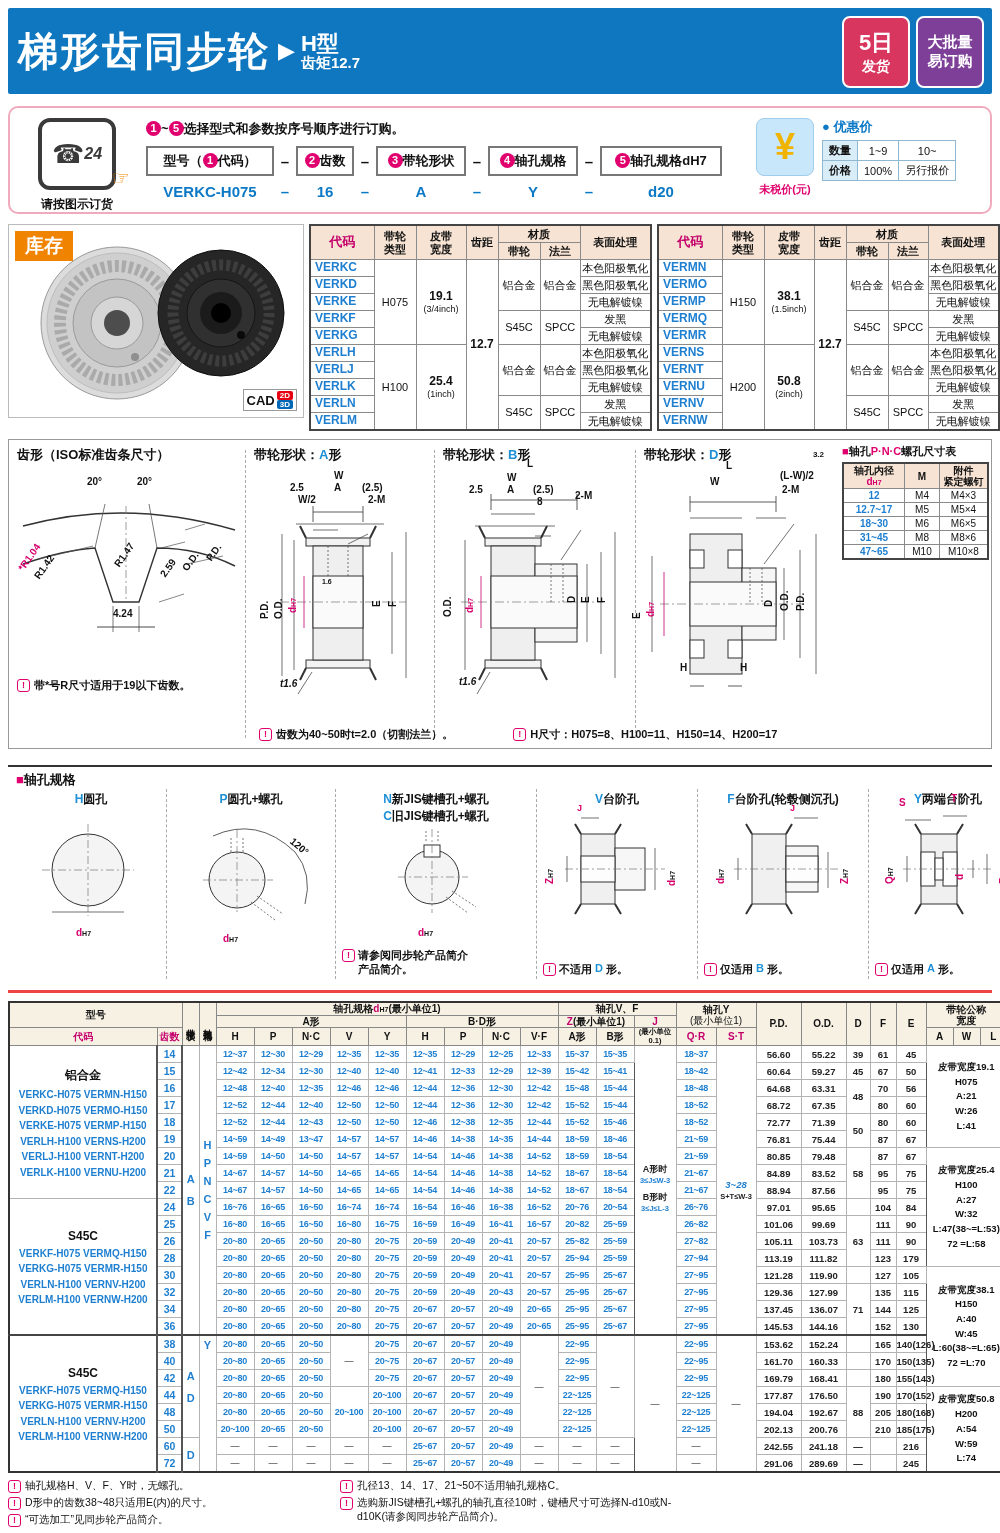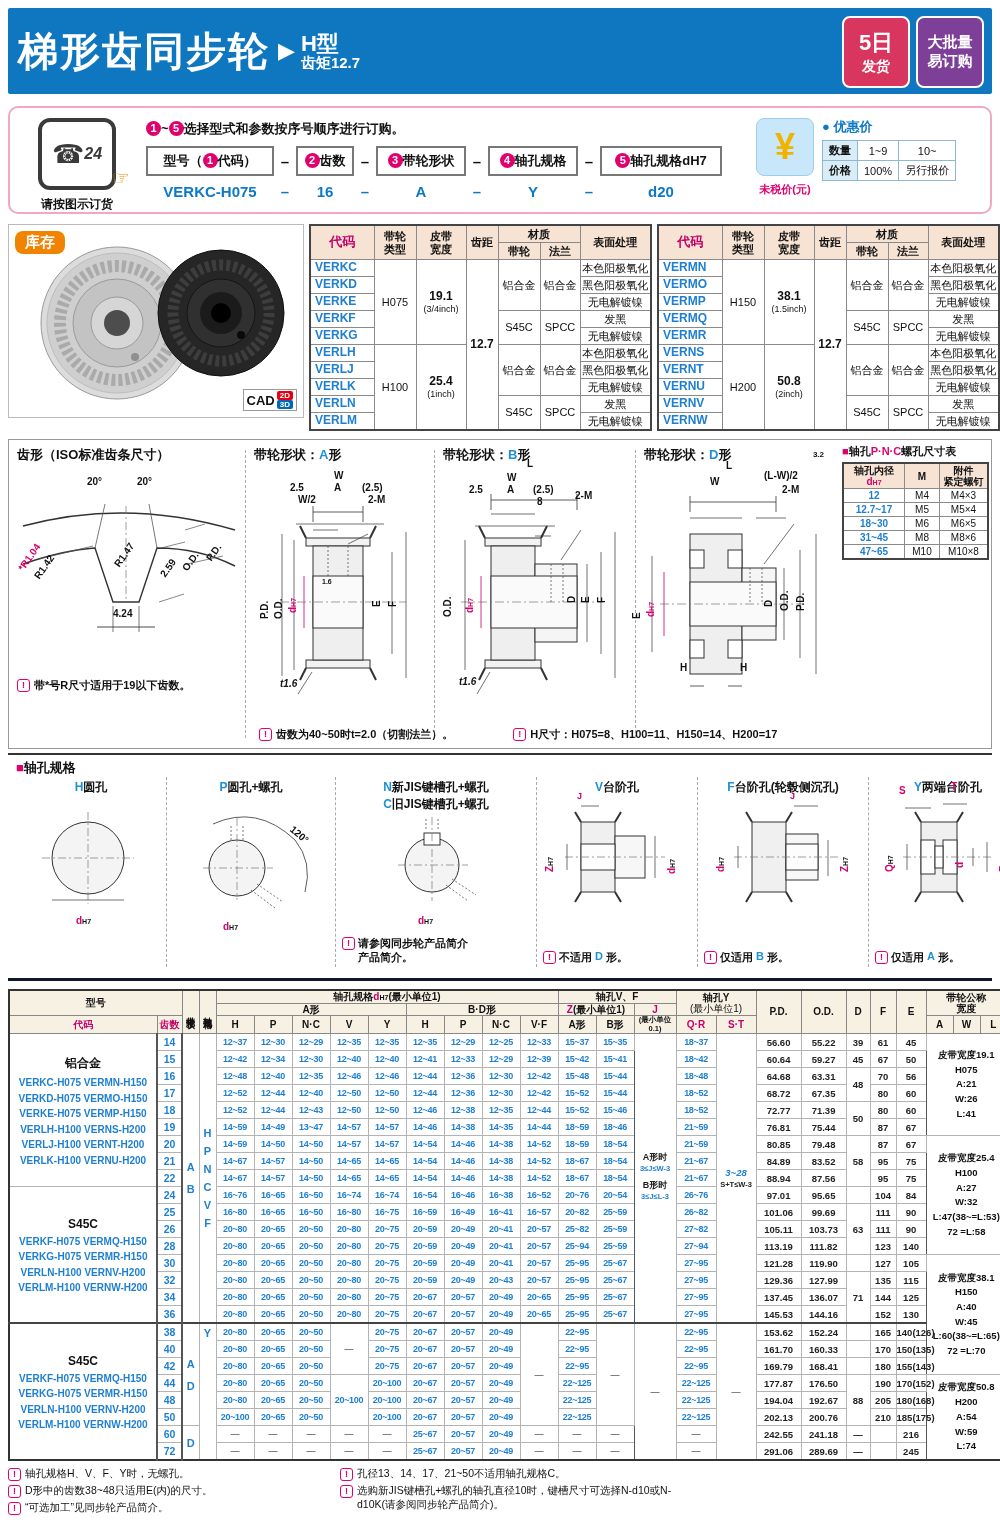--- a/index.html
+++ b/index.html
@@ -37,21 +37,21 @@
   .yen-wrap{text-align:center;}
   .yen-tile{width:56px;height:56px;background:#c9e7fa;border:1px solid #9fcdeb;border-radius:8px;font-size:36px;font-weight:bold;color:#f0b400;display:flex;align-items:center;justify-content:center;}
   .notax{color:#e0006e;font-size:11px;font-weight:bold;margin-top:6px;white-space:nowrap;}
   .disc .disc-title{color:#0c79c6;font-size:13px;font-weight:bold;margin-bottom:4px;}
   .disc table{border-collapse:collapse;font-size:11px;}
   .disc td{border:1px solid #8fb8d2;padding:2px 6px;text-align:center;white-space:nowrap;}
   .disc td.hd{background:#d9edf9;font-weight:bold;}
   
   .stockrow{display:flex;gap:5px;margin-top:10px;}
   .photo{width:296px;height:192px;border:1px solid #bbb;position:relative;background:#fff;}
-  .stock-badge{position:absolute;left:6px;top:6px;background:#f08300;color:#fff;font-size:15px;font-weight:bold;padding:2px 10px;border-radius:8px;z-index:2;}
+  .stock-badge{position:absolute;left:6px;top:6px;background:#f08300;color:#fff;font-size:19px;font-weight:bold;padding:2px 10px;border-radius:0;z-index:2;}
   .cad{position:absolute;right:6px;bottom:6px;display:flex;align-items:center;gap:2px;border:1px solid #999;padding:1px 3px;background:#fff;}
   .cad .cadtxt{font-weight:bold;font-size:13px;}
   .cad .tag{display:block;color:#fff;font-size:8px;font-weight:bold;padding:0 3px;border-radius:2px;text-align:center;}
   .cad .t2{background:#e60012;}
   .cad .t3{background:#0068b7;}
   .spec-table{width:341px;border-collapse:collapse;table-layout:fixed;}
   .spec-table th,.spec-table td{border:1px solid #8a8a8a;font-size:11px;text-align:center;padding:0;white-space:pre-line;line-height:1.15;}
   .spec-table thead th{background:#f6e3d3;font-weight:bold;height:16px;}
   .spec-table .codehd{color:#c4006a;font-size:13px;}
   .spec-table td{height:16px;}
@@ -77,21 +77,21 @@
   .screw{width:156px;padding:4px 2px 0 2px;}
   .screw .stitle{font-size:11px;font-weight:bold;}
   .screw .stitle .sq{color:#e0006e;}
   .screw .stitle .mag{color:#e0006e;}
   .screw table{border-collapse:collapse;width:100%;margin-top:3px;border:2px solid #444;}
   .screw th,.screw td{border:1px solid #8a8a8a;font-size:10px;text-align:center;padding:1px 0;line-height:1.1;}
   .screw th{background:#f6e3d3;white-space:pre-line;}
   .screw td.bore-d{color:#1e7fd0;font-weight:bold;}
   .screw .dh7{color:#d6006e;}
   
-  .borebox{border-top:2px solid #333;border-bottom:3px solid #0f172a;margin-top:4px;padding:4px 8px 6px 8px;height:228px;box-sizing:border-box;position:relative;}
+  .borebox{border-top:2px solid #333;border-bottom:3px solid #ef4444;margin-top:16px;padding:4px 8px 6px 8px;height:228px;box-sizing:border-box;position:relative;}
   .bore-title{font-size:13px;font-weight:bold;}
   .bore-title .sq{color:#e0006e;}
   .panels{display:flex;height:190px;}
   .panel{position:relative;}
   .panel + .panel{border-left:1px dashed #aaa;}
   .ptitle{font-size:12px;font-weight:bold;text-align:center;margin-top:2px;}
   .ptitle .blu{color:#1e90d6;}
   .pnote{position:absolute;left:6px;bottom:2px;font-size:11px;font-weight:bold;display:flex;gap:3px;}
   .pnote .blu{color:#1e90d6;}
   
@@ -524,21 +524,21 @@
         <path d="M54,38 L140,38 M54,32 L54,48 M140,32 L140,48" stroke="#333" stroke-width="0.8"></path>
         <path d="M54,54 L106,54" stroke="#333" stroke-width="0.7"></path>
         <path d="M120,54 L150,54 M158,60 L128,100" stroke="#333" stroke-width="0.7"></path>
         <path d="M28,108 L28,172" stroke="#c4006a" stroke-width="0.8"></path>
         <path d="M16,92 L16,188" stroke="#333" stroke-width="0.7"></path>
         <path d="M148,104 L148,176 M164,86 L164,194 M180,70 L180,210" stroke="#333" stroke-width="0.7"></path>
         <path d="M54,222 L68,222 M92,222 L106,222" stroke="#333" stroke-width="0.8"></path>
       </svg>
       <span class="lbl" style="left:90px;top:20px">L</span>
       <span class="lbl" style="left:74px;top:36px">W</span>
-      <span class="lbl" style="left:128px;top:30px">(L-W)/2</span>
+      <span class="lbl" style="left:144px;top:30px">(L-W)/2</span>
       <span class="lbl" style="left:146px;top:44px">2-M</span>
       <span class="lbl rot" style="left:6px;top:168px">E</span>
       <span class="lbl rot mag" style="left:20px;top:166px"><span>d</span><span class="sub">H7</span></span>
       <span class="lbl rot" style="left:138px;top:156px">D</span>
       <span class="lbl rot" style="left:154px;top:160px">O.D.</span>
       <span class="lbl rot" style="left:170px;top:160px">P.D.</span>
       <span class="lbl" style="left:44px;top:222px">H</span>
       <span class="lbl" style="left:104px;top:222px">H</span>
     </div>
 
@@ -1079,21 +1079,21 @@
           <td class="rng gl">20~59</td>
           <td class="rng">20~49</td>
           <td class="rng">20~41</td>
           <td class="rng">20~57</td>
           <td class="rng gl">25~94</td>
           <td class="rng">25~59</td>
           <td class="rng gl">27~94</td>
           <td class="dim gl">113.19</td>
           <td class="dim">111.82</td>
           <td class="dim">123</td>
-          <td class="dim">140</td>
+          <td class="dim">179</td>
         </tr>
         <tr>
           <td class="teeth">30</td>
           <td class="rng gl">20~80</td>
           <td class="rng">20~65</td>
           <td class="rng">20~50</td>
           <td class="rng">20~80</td>
           <td class="rng">20~75</td>
           <td class="rng gl">20~59</td>
           <td class="rng">20~49</td>

